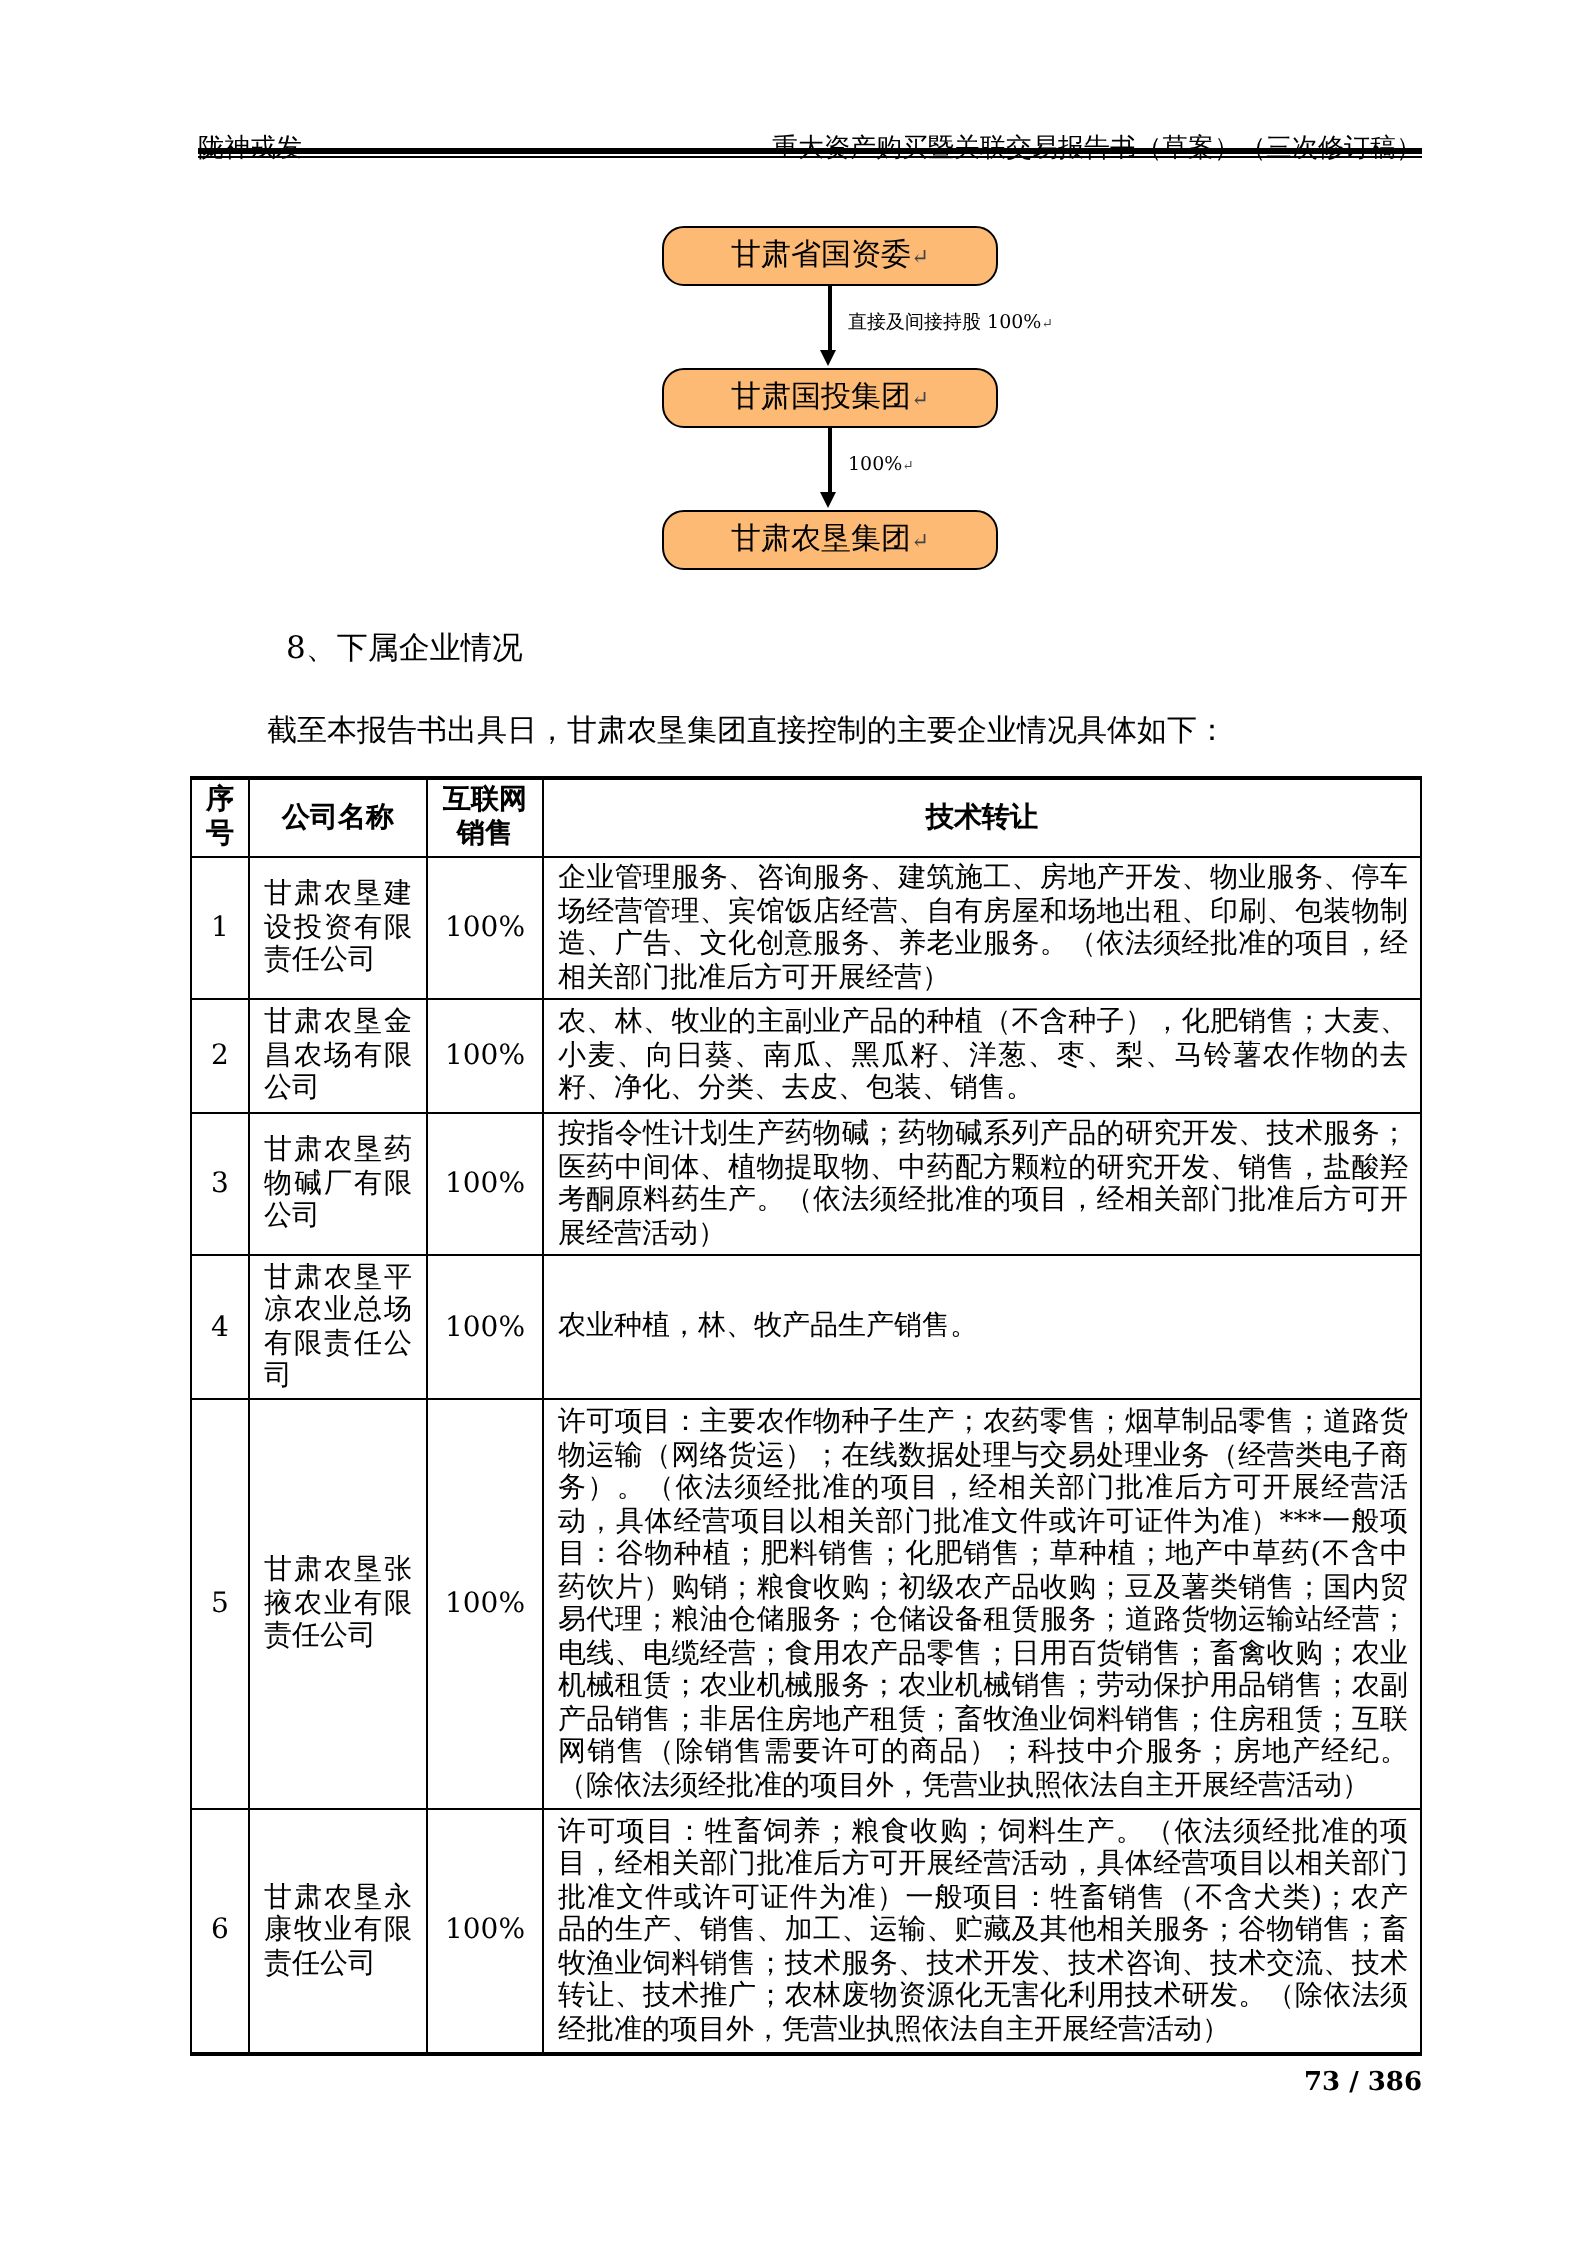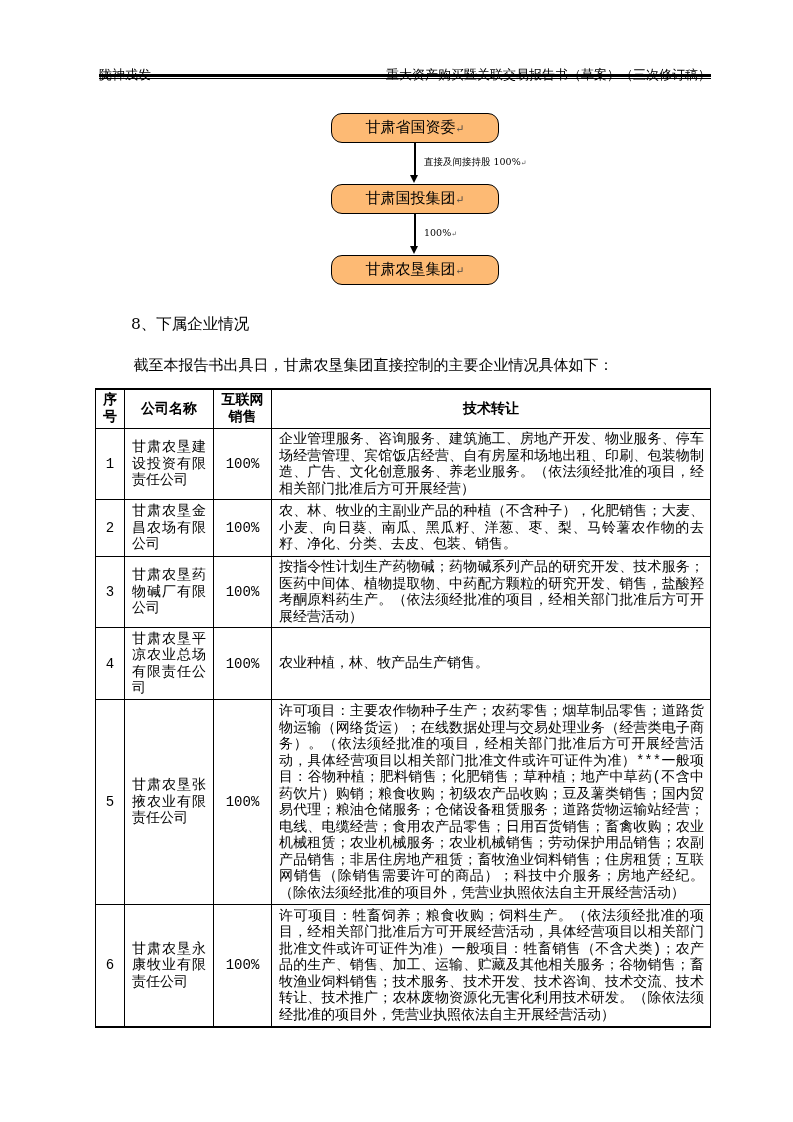--- a/index.html
+++ b/index.html
@@ -51,31 +51,31 @@
     border-top:8px solid #000;
   }
   .dlabel {
     position:absolute; left:calc(50% + 9px); top:13px;
     font-size:9.5px; line-height:12px; white-space:nowrap; text-align:left;
   }
   .mark { font-size:0.72em; color:#444; }
 
   
   .content { position:absolute; left:95px; top:314px; width:616px; }
-  .sec-heading { margin-left:36px; font-size:15.5px; line-height:20px; }
+  .sec-heading { margin-left:48px; font-size:15.5px; line-height:20px; }
   .intro {
     margin-top:21px; font-size:15px; line-height:20px;
     text-indent:2.3em; margin-left:4px;
   }
 
   table.companies {
     margin-top:13px; width:616px;
     border-collapse:collapse; table-layout:fixed;
     border-top:2.5px solid #000; border-bottom:2.5px solid #000;
-    border-left:1.5px solid #000; border-right:1.5px solid #000;font-family:Liberation Mono, monospace;
+    border-left:1.5px solid #000; border-right:1.5px solid #000;
   }
   table.companies th, table.companies td {
     border:1px solid #000;
     font-size:14px;
     vertical-align:middle;
   }
   table.companies thead th {
     font-weight:bold; text-align:center;
     line-height:17px; padding:2px 1px;
     border-bottom:1.5px solid #000;
@@ -167,15 +167,16 @@
         </tr>
         <tr style="height:122px">
           <td class="c-no">6</td>
           <td class="c-name">甘肃农垦永康牧业有限责任公司</td>
           <td class="c-share">100%</td>
           <td class="c-scope">许可项目：牲畜饲养；粮食收购；饲料生产。（依法须经批准的项目，经相关部门批准后方可开展经营活动，具体经营项目以相关部门批准文件或许可证件为准）一般项目：牲畜销售（不含犬类)；农产品的生产、销售、加工、运输、贮藏及其他相关服务；谷物销售；畜牧渔业饲料销售；技术服务、技术开发、技术咨询、技术交流、技术转让、技术推广；农林废物资源化无害化利用技术研发。（除依法须经批准的项目外，凭营业执照依法自主开展经营活动）</td>
         </tr>
       </tbody>
     </table>
 
+    <div class="page-number">73 / 386</div>
   </div>
 
 </div>
 
 </body></html>

